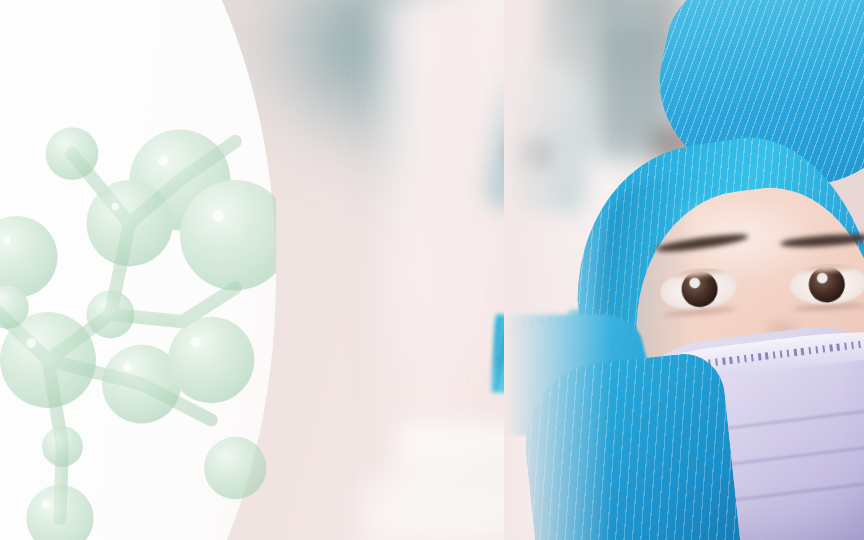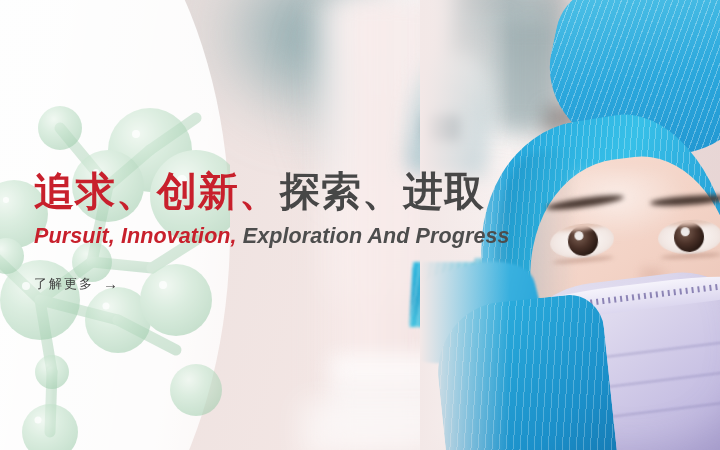--- a/index.html
+++ b/index.html
@@ -390,24 +390,14 @@
         <circle cx="182" cy="180" r="5"></circle>
         <circle cx="26" cy="286" r="4"></circle>
         <circle cx="106" cy="306" r="3.5"></circle>
         <circle cx="163" cy="285" r="4"></circle>
         <circle cx="38" cy="420" r="3.5"></circle>
         <circle cx="6" cy="200" r="3"></circle>
       </g>
     </svg>
   </div>
 
-  <div class="content">
-    <h1 class="headline"><span class="seg-red">追求、创新、</span><span class="seg-dark">探索、进取</span></h1>
-
-    <p class="subline"><span class="seg-red">Pursuit, Innovation, </span><span class="seg-dark">Exploration And Progress</span></p>
-
-    <a class="more-link" href="#">
-      <span>了解更多</span>
-      <span class="arrow">→</span>
-    </a>
-  </div>
 
 </div>
 
 </body></html>

